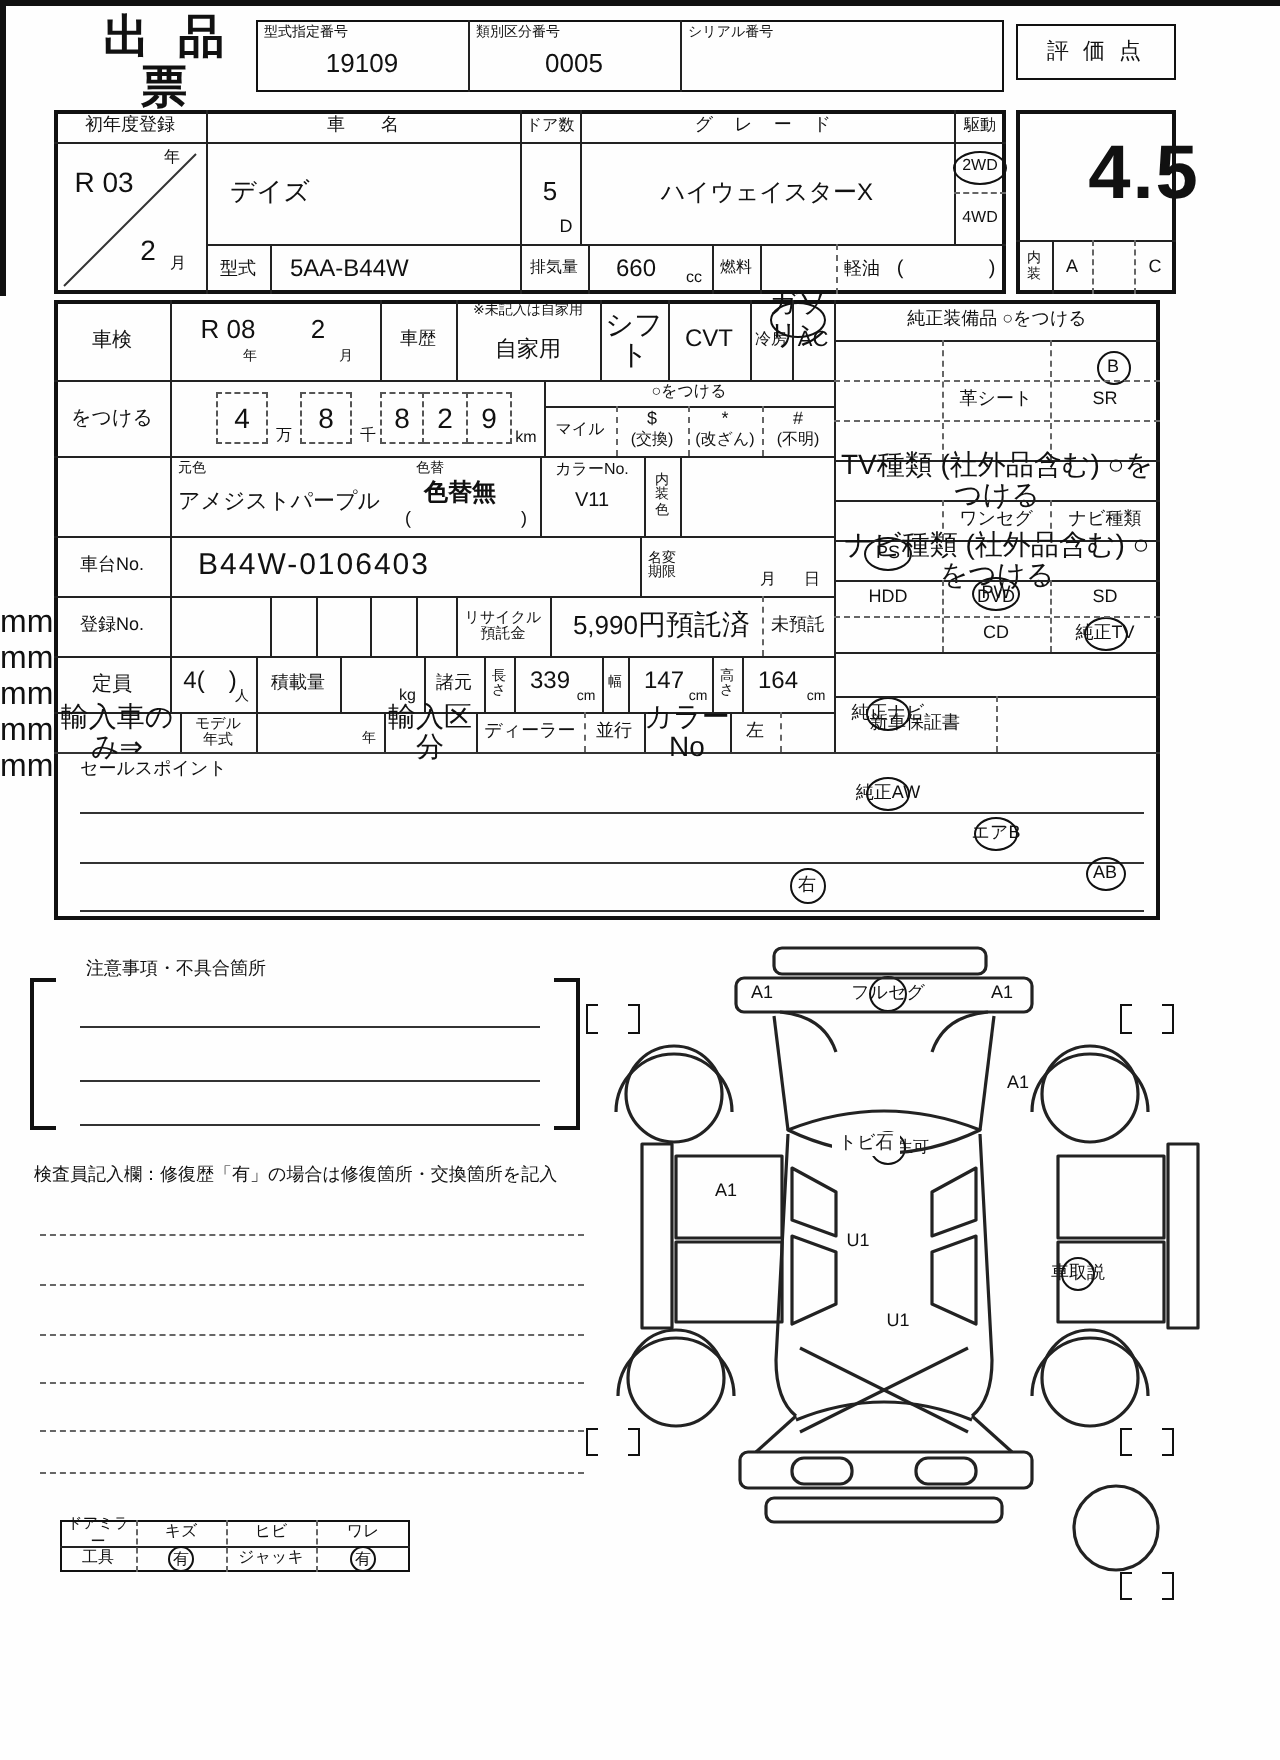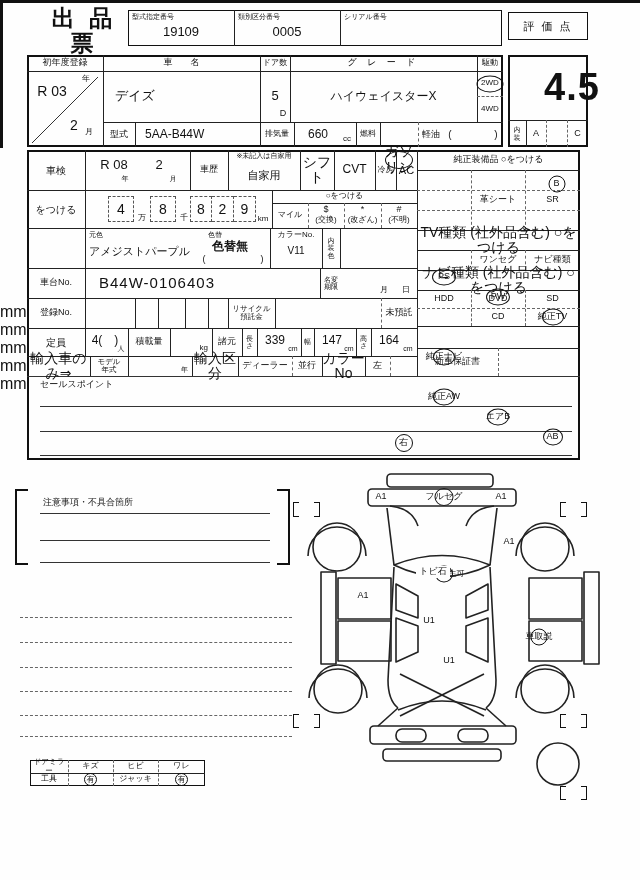--- a/index.html
+++ b/index.html
@@ -201,20 +201,24 @@
 
   <div class="cell t9" style="left:27px;top:298px;width:58px;height:30px">登録No.</div>
   <div class="vl" style="left:135px;top:298px;height:30px"></div>
   <div class="vl" style="left:158px;top:298px;height:30px"></div>
   <div class="vl" style="left:185px;top:298px;height:30px"></div>
   <div class="vl" style="left:208px;top:298px;height:30px"></div>
   <div class="vl" style="left:228px;top:298px;height:30px"></div>
   <div class="cell t75 stack" style="left:228px;top:298px;width:47px;height:30px">リサイクル
 預託金</div>
   <div class="vl" style="left:275px;top:298px;height:30px"></div>
+  <div class="cell rt" style="left:275px;top:298px;width:100px;height:30px">
+    <span class="t13">5,990</span>
+      <span class="t85">円預託済</span>
+  </div>
   <div class="vl vld" style="left:381px;top:298px;height:30px"></div>
   <div class="cell t9" style="left:381px;top:298px;width:36px;height:30px">未預託</div>
 
   <div class="cell t10" style="left:27px;top:328px;width:58px;height:28px">定員</div>
   <div class="cell t12" style="left:85px;top:328px;width:40px;height:26px">4(　)</div>
   <div class="cell t7" style="left:116px;top:344px;width:10px;height:10px">人</div>
   <div class="vl" style="left:128px;top:328px;height:28px"></div>
   <div class="cell t9" style="left:128px;top:328px;width:42px;height:28px">積載量</div>
   <div class="vl" style="left:170px;top:328px;height:28px"></div>
   <div class="cell t8 bt rt" style="left:170px;top:328px;width:38px;height:25px">kg</div>
@@ -298,27 +302,28 @@
   <div class="hl" style="left:417px;top:308px;width:163px;border-top-style:dashed;border-top-color:#666"></div>
   <div class="cell t8 mk" style="left:417px;top:308px;width:54px;height:18px;--mw:16px;--mh:15px">DVD再生可</div>
   <div class="cell t9" style="left:471px;top:308px;width:54px;height:18px">CD</div>
   <div class="hl" style="left:417px;top:326px;width:163px;border-top-width:1.5px"></div>
 
   <div class="hl" style="left:417px;top:348px;width:163px"></div>
   <div class="vl vld" style="left:498px;top:348px;height:28px"></div>
   <div class="cell t9" style="left:417px;top:348px;width:81px;height:28px">新車保証書</div>
   <div class="cell t9 mk" style="left:498px;top:348px;width:82px;height:28px;--mw:15px;--mh:15px">車取説</div>
 
-  <div class="cell lt t9" style="left:43px;top:497px;width:150px;height:12px">注意事項・不具合箇所</div>
+  <div class="cell lt t9" style="left:43px;top:479px;width:150px;height:12px">注意事項・不具合箇所</div>
   <div class="bigbrk" style="left:15px;top:489px;height:76px;border-left:2px solid #111;border-top:2px solid #111;border-bottom:2px solid #111"></div>
   <div class="bigbrk" style="left:277px;top:489px;height:76px;border-right:2px solid #111;border-top:2px solid #111;border-bottom:2px solid #111"></div>
   <div class="hl hlb" style="left:40px;top:513px;width:230px"></div>
   <div class="hl hlb" style="left:40px;top:540px;width:230px"></div>
   <div class="hl hlb" style="left:40px;top:562px;width:230px"></div>
 
+  <div class="cell lt t9" style="left:17px;top:582px;width:280px;height:12px">検査員記入欄：修復歴「有」の場合は修復箇所・交換箇所を記入</div>
   <div class="hl hld" style="left:20px;top:617px;width:272px"></div>
   <div class="hl hld" style="left:20px;top:642px;width:272px"></div>
   <div class="hl hld" style="left:20px;top:667px;width:272px"></div>
   <div class="hl hld" style="left:20px;top:691px;width:272px"></div>
   <div class="hl hld" style="left:20px;top:715px;width:272px"></div>
   <div class="hl hld" style="left:20px;top:736px;width:272px"></div>
 
   <div class="frame1" style="left:30px;top:760px;width:175px;height:26px"></div>
   <div class="hl" style="left:30px;top:773px;width:175px"></div>
   <div class="vl vld" style="left:68px;top:760px;height:26px"></div>

